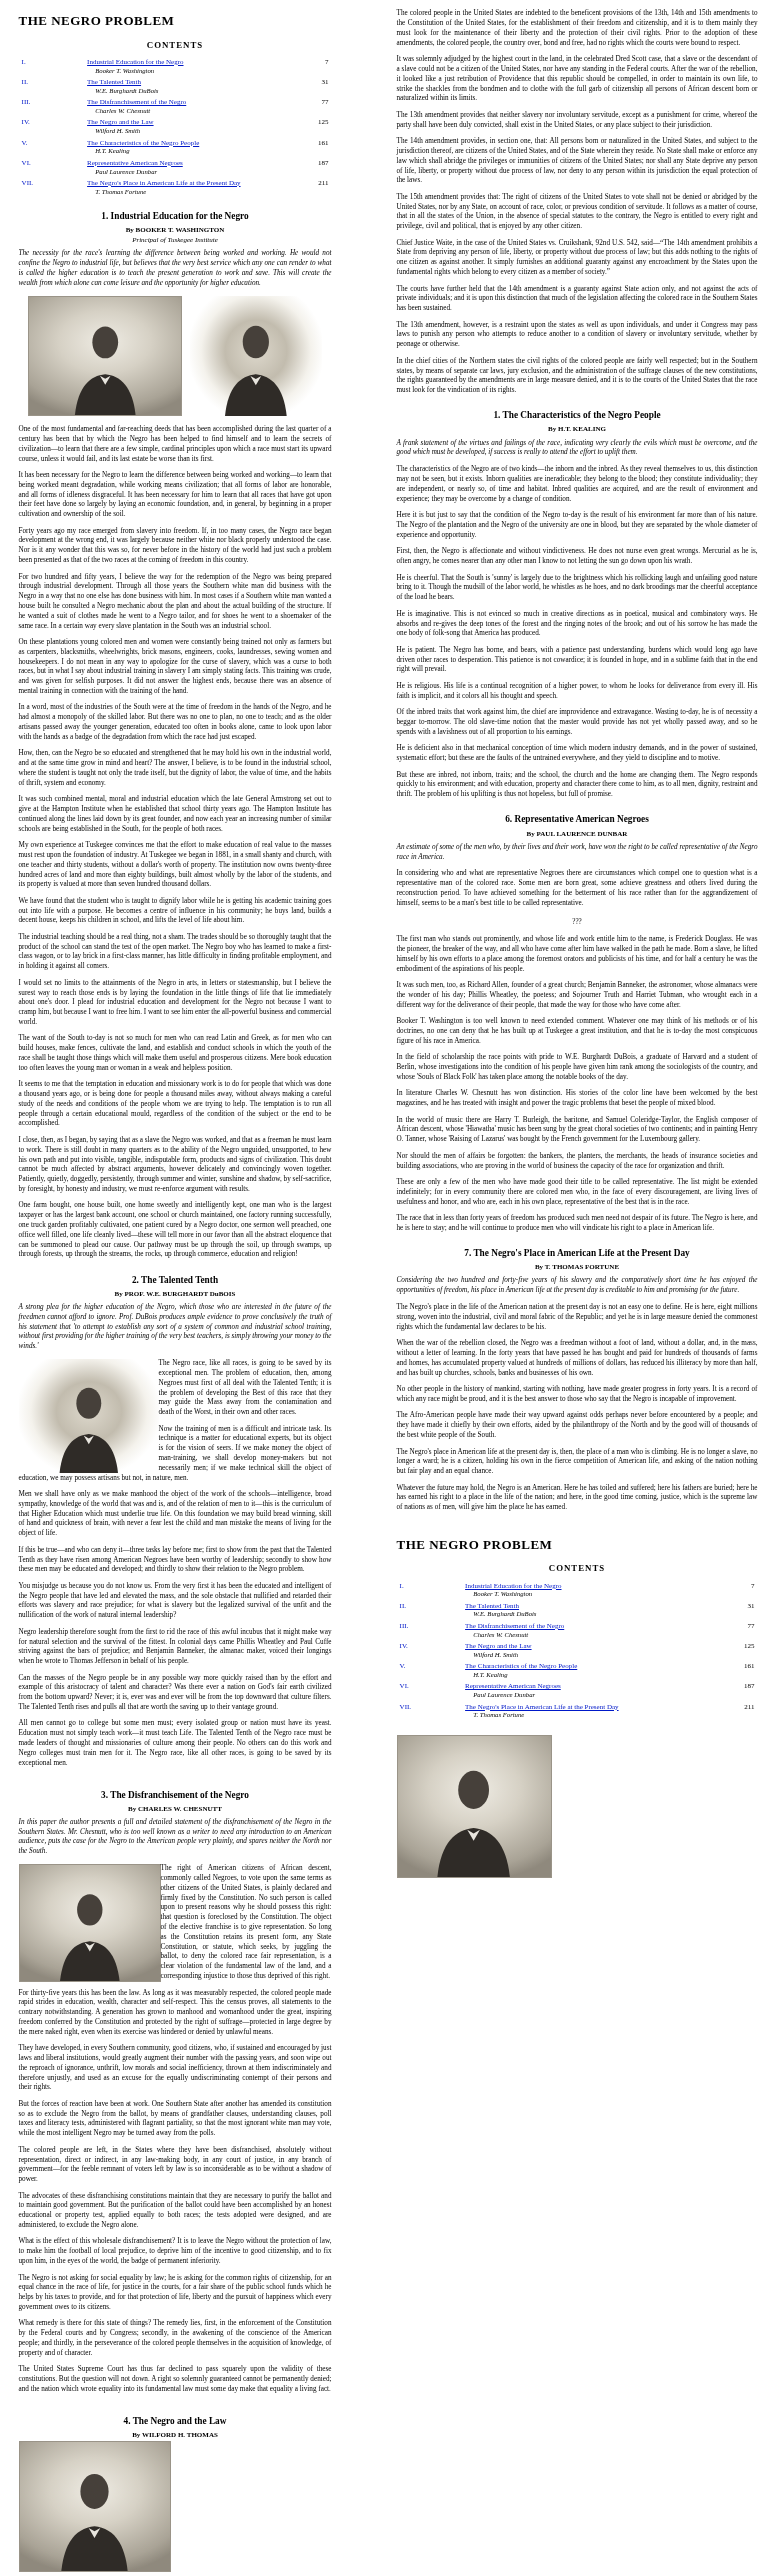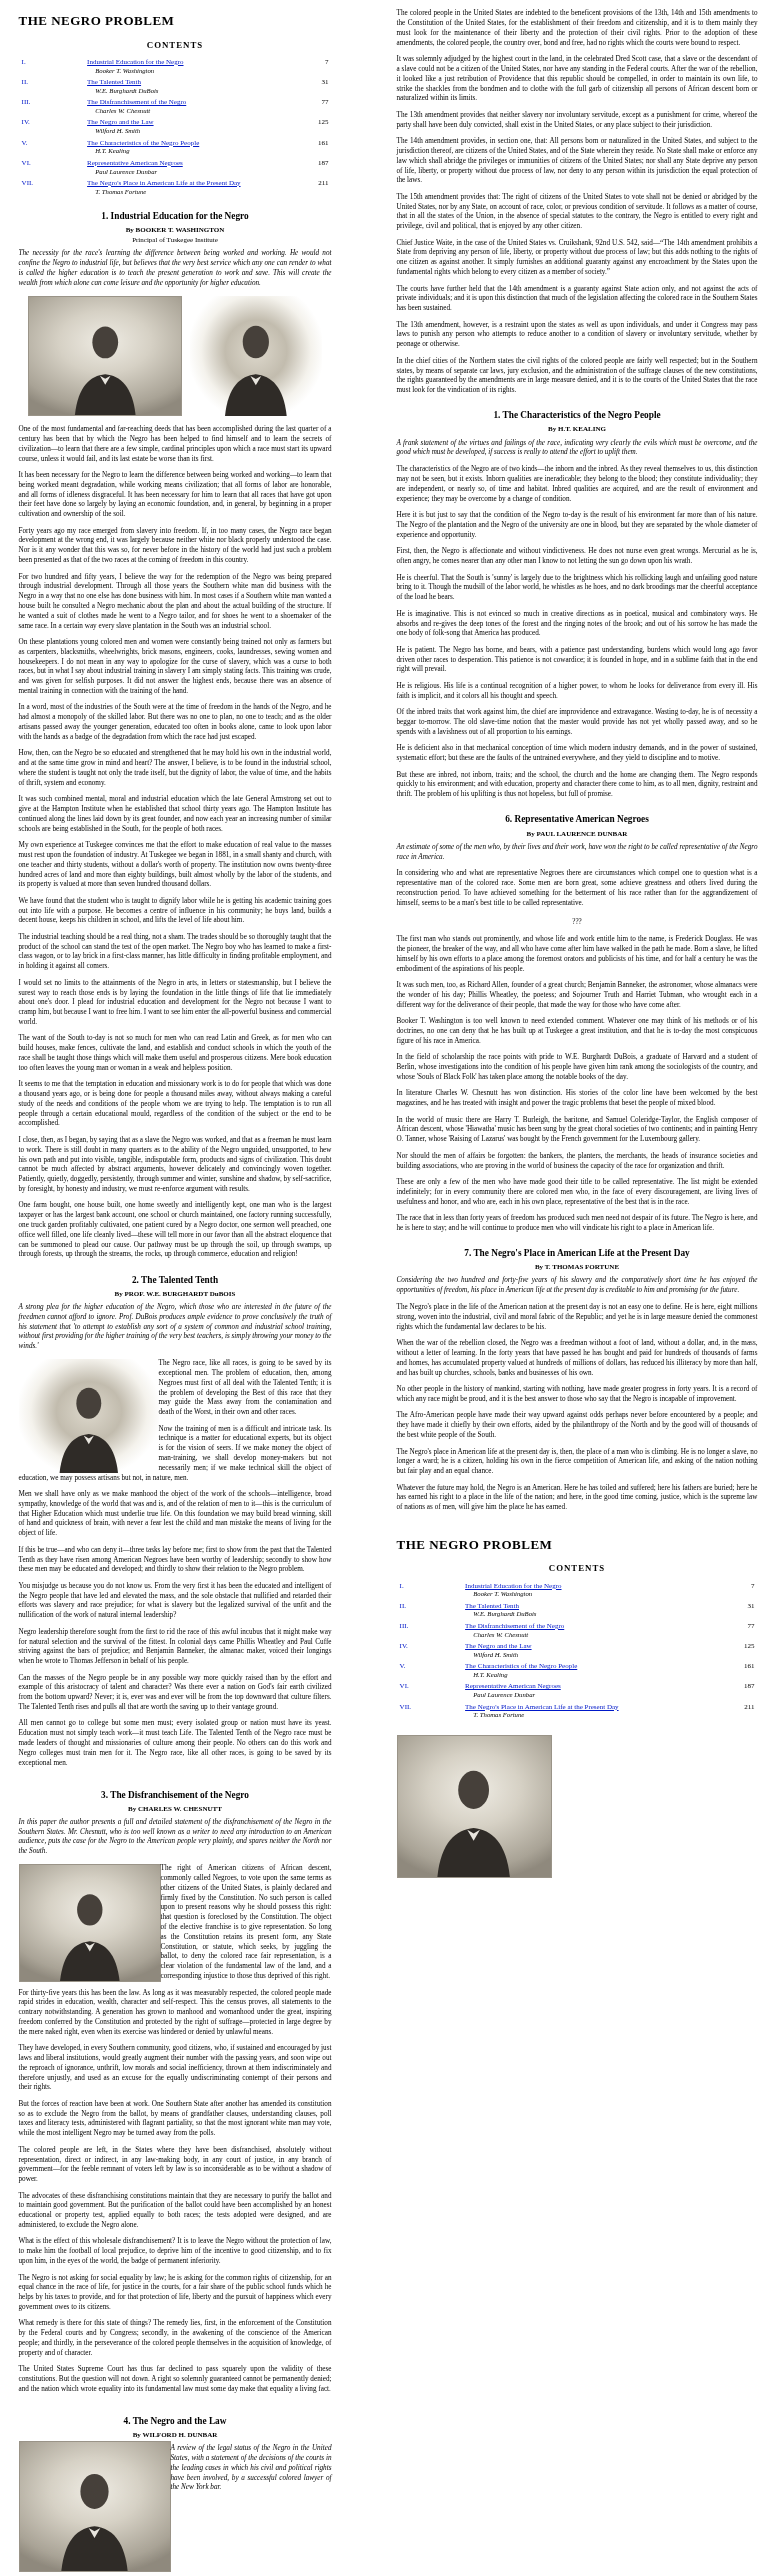--- a/index.html
+++ b/index.html
@@ -15,21 +15,21 @@
   .toc { margin: 0 3.1px 14.4px 3.1px; }
   .toc-row { display: flex; align-items: baseline; margin-bottom: 2.6px; font-size: 7px; line-height: 8.8px; }
   .toc-num { color: #0018c8; width: 18.5px; flex: 0 0 18.5px; }
   .toc-main { flex: 1; margin-left: 47px; }
   .toc-title { color: #0018c8; text-decoration: underline; cursor: pointer; }
   .toc-author { display: block; font-style: italic; font-size: 6.7px; margin-left: 8.2px; }
   .toc-page { flex: 0 0 18.5px; text-align: right; }
 
   .sec-heading { text-align: center; font-size: 9.3px; font-weight: bold; margin: 14.4px 0 5.2px; }
   .sec-byline { text-align: center; font-size: 7px; font-weight: bold; margin: 0 0 2.1px; }
-  .sec-byline2 { text-align: center; font-size: 7px; margin: 0 0 5.2px; }
+  .sec-byline2 { text-align: center; font-size: 7px; font-style: italic; margin: 0 0 5.2px; }
   .note { font-style: italic; font-size: 7.2px; line-height: 9.8px; text-align: justify; margin: 5.2px 0 7.2px; }
   .para { font-size: 7.2px; line-height: 9.8px; text-align: justify; margin: 0 0 6.7px; }
   .qmarks { text-align: center; font-size: 7.2px; margin: 9.3px 0; }
 
   .fig-row { display: flex; justify-content: center; align-items: flex-end; gap: 7.2px; margin: 7.2px 0 9.3px; }
   figure.portrait { margin: 0; border: 0.5px solid #9a9488; overflow: hidden; display: flex; align-items: flex-end; justify-content: center;
     background: radial-gradient(ellipse 75% 65% at 50% 38%, #efece4 0%, #d6d1c5 40%, #a9a396 85%, #8f897d 100%); }
   figure.portrait.oval { border: none;
     background: radial-gradient(ellipse 52% 58% at 50% 46%, #ddd8cc 0%, #c2bcae 45%, #f4f2ec 80%, #ffffff 100%); }
   figure.portrait svg { display: block; width: 74%; height: 90%; }
@@ -231,29 +231,28 @@
         <p class="para">The Negro is not asking for social equality by law; he is asking for the common rights of citizenship, for an equal chance in the race of life, for justice in the courts, for a fair share of the public school funds which he helps by his taxes to provide, and for that protection of life, liberty and the pursuit of happiness which every government owes to its citizens.</p>
 
         <p class="para">What remedy is there for this state of things? The remedy lies, first, in the enforcement of the Constitution by the Federal courts and by Congress; secondly, in the awakening of the conscience of the American people; and thirdly, in the perseverance of the colored people themselves in the acquisition of knowledge, of property and of character.</p>
 
         <p class="para">The United States Supreme Court has thus far declined to pass squarely upon the validity of these constitutions. But the question will not down. A right so solemnly guaranteed cannot be permanently denied; and the nation which wrote equality into its fundamental law must some day make that equality a living fact.</p>
 
     </section>
 
     <section class="sec clearfix">
       <h3 class="sec-heading">4. The Negro and the Law</h3>
-      <div class="sec-byline">By WILFORD H. DUNBAR</div>
+      <div class="sec-byline">By WILFORD H. THOMAS</div>
       <figure class="portrait float-left" style="width:152px;height:131px">
         <svg viewBox="0 0 120 140">
           <ellipse cx="60" cy="44" rx="17" ry="21" fill="#46403a"></ellipse>
           <path d="M20 140 C24 102 40 88 60 86 C80 88 96 102 100 140 Z" fill="#2f2b27"></path>
           <path d="M53 88 L60 100 L67 88 L60 92 Z" fill="#e8e5de"></path>
         </svg>
       </figure>
-      <p class="note">A review of the legal status of the Negro in the United States, with a statement of the decisions of the courts in the leading cases in which his civil and political rights have been involved, by a successful colored lawyer of the New York bar.</p>
     </section>
 
   </div>
 
   <div class="col-right">
 
     <section class="sec clearfix">
 
         <p class="para">The colored people in the United States are indebted to the beneficent provisions of the 13th, 14th and 15th amendments to the Constitution of the United States, for the establishment of their freedom and citizenship, and it is to them mainly they must look for the maintenance of their liberty and the protection of their civil rights. Prior to the adoption of these amendments, the colored people, the country over, bond and free, had no rights which the courts were bound to respect.</p>
 
@@ -283,21 +282,21 @@
         <p class="para">The characteristics of the Negro are of two kinds—the inborn and the inbred. As they reveal themselves to us, this distinction may not be seen, but it exists. Inborn qualities are ineradicable; they belong to the blood; they constitute individuality; they are independent, or nearly so, of time and habitat. Inbred qualities are acquired, and are the result of environment and experience; they may be overcome by a change of condition.</p>
 
         <p class="para">Here it is but just to say that the condition of the Negro to-day is the result of his environment far more than of his nature. The Negro of the plantation and the Negro of the university are one in blood, but they are separated by the whole diameter of experience and opportunity.</p>
 
         <p class="para">First, then, the Negro is affectionate and without vindictiveness. He does not nurse even great wrongs. Mercurial as he is, often angry, he comes nearer than any other man I know to not letting the sun go down upon his wrath.</p>
 
         <p class="para">He is cheerful. That the South is 'sunny' is largely due to the brightness which his rollicking laugh and unfailing good nature bring to it. Though the mudsill of the labor world, he whistles as he hoes, and no dark broodings mar the cheerful acceptance of the load he bears.</p>
 
         <p class="para">He is imaginative. This is not evinced so much in creative directions as in poetical, musical and combinatory ways. He absorbs and re-gives the deep tones of the forest and the ringing notes of the brook; and out of his sorrow he has made the one body of folk-song that America has produced.</p>
 
-        <p class="para">He is patient. The Negro has borne, and bears, with a patience past understanding, burdens which would long ago favor driven other races to desperation. This patience is not cowardice; it is founded in hope, and in a sublime faith that in the end right will prevail.</p>
+        <p class="para">He is patient. The Negro has borne, and bears, with a patience past understanding, burdens which would long ago have driven other races to desperation. This patience is not cowardice; it is founded in hope, and in a sublime faith that in the end right will prevail.</p>
 
         <p class="para">He is religious. His life is a continual recognition of a higher power, to whom he looks for deliverance from every ill. His faith is implicit, and it colors all his thought and speech.</p>
 
         <p class="para">Of the inbred traits that work against him, the chief are improvidence and extravagance. Wasting to-day, he is of necessity a beggar to-morrow. The old slave-time notion that the master would provide has not yet wholly passed away, and so he spends with a lavishness out of all proportion to his earnings.</p>
 
         <p class="para">He is deficient also in that mechanical conception of time which modern industry demands, and in the power of sustained, systematic effort; but these are the faults of the untrained everywhere, and they yield to discipline and to motive.</p>
 
         <p class="para">But these are inbred, not inborn, traits; and the school, the church and the home are changing them. The Negro responds quickly to his environment; and with education, property and character there come to him, as to all men, dignity, restraint and thrift. The problem of his uplifting is thus not hopeless, but full of promise.</p>
 
     </section>

